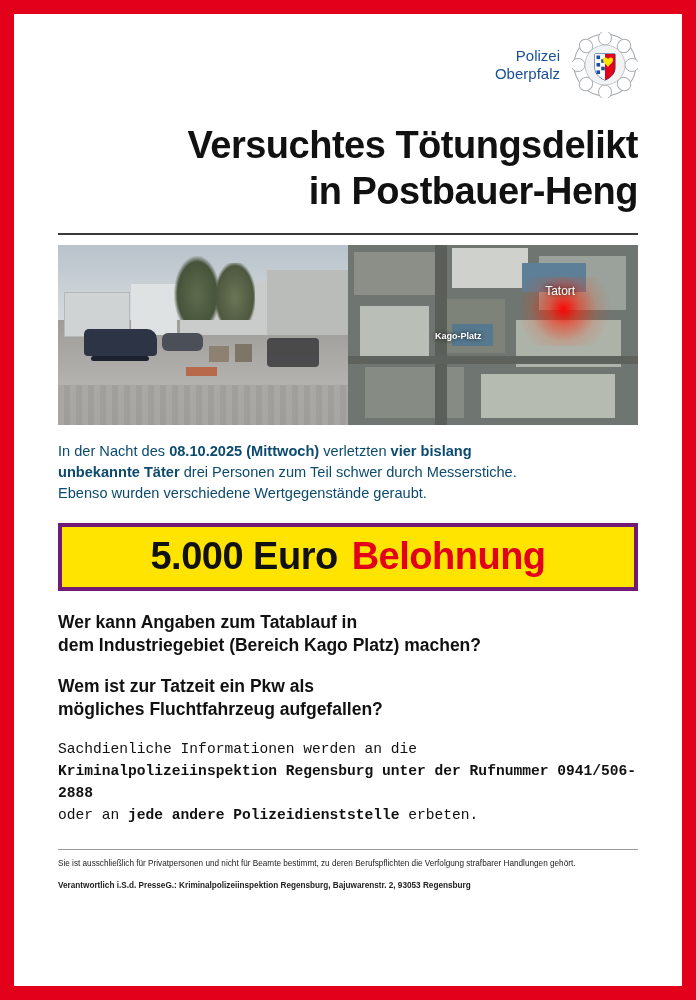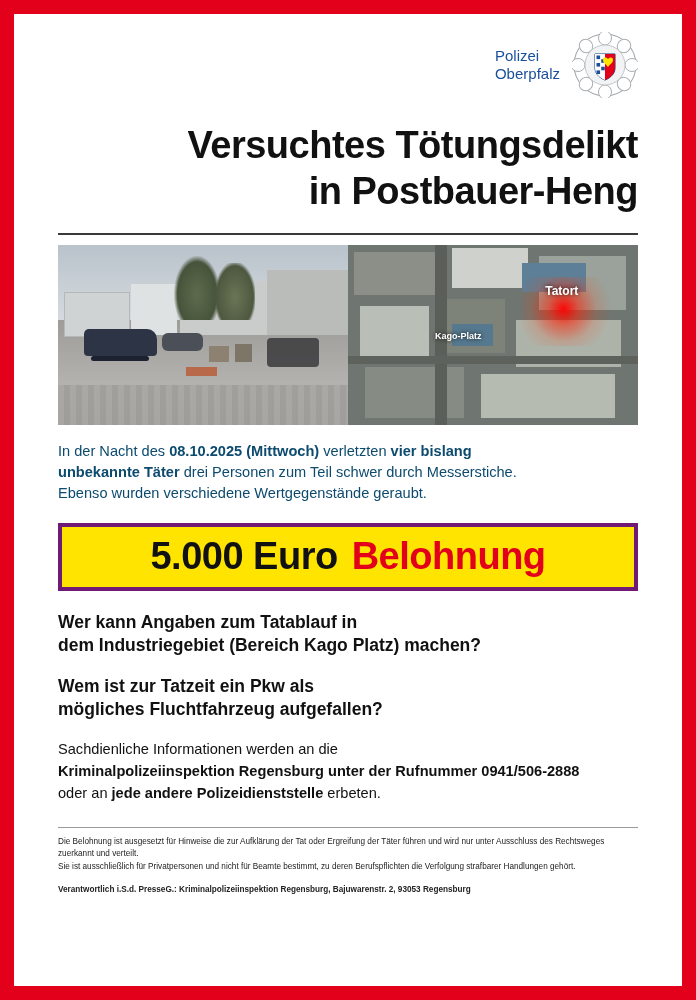--- a/index.html
+++ b/index.html
@@ -38,21 +38,21 @@
     justify-content: flex-end;
     align-items: flex-start;
     height: 78px;
   }
   .logo-wrap {
     display: flex;
     align-items: center;
     gap: 12px;
   }
   .logo-text {
-    text-align: left;
+    text-align: right;
     color: #1a4f9c;
     line-height: 1.18;
     font-size: 15px;
     font-weight: 400;
   }
   .logo-text .l1 { display: block; }
   .logo-text .l2 { display: block; }
   .logo-star {
     width: 66px;
     height: 66px;
@@ -175,21 +175,21 @@
   .map-roadv { position:absolute; left:30%; top:0; width:4%; height:100%; background:#5a5f5a; }
   .map-roadh { position:absolute; left:0; top:62%; width:100%; height:4%; background:#5d625c; }
   .map-roof-blue { position:absolute; left:60%; top:10%; width:22%; height:16%; background:#5d7f97; }
   .map-roof-blue2 { position:absolute; left:36%; top:44%; width:14%; height:12%; background:#56798f; }
   .map-glow {
     position:absolute; left:60%; top:18%; width:34%; height:38%;
     background: radial-gradient(circle at 42% 46%, rgba(255,0,0,0.95) 0%, rgba(255,30,0,0.55) 22%, rgba(255,60,0,0.15) 48%, rgba(255,80,0,0) 70%);
   }
   .map-label-tatort {
     position:absolute; left:68%; top:22%;
-    color:#ffffff; font-size:12px; font-weight:bold;
+    color:#ffffff; font-size:12px; font-weight:normal;
     text-shadow: 0 0 4px rgba(0,0,0,.8);
   }
   .map-label-kago {
     position:absolute; left:30%; top:48%;
     color:#ffffff; font-size:9px; font-weight:bold;
     text-shadow: 0 0 4px rgba(0,0,0,.9);
   }
 
   
   .body-text {
@@ -237,20 +237,21 @@
     margin-bottom: 18px;
     color: #111111;
   }
   .q .line { display: block; }
 
   
   .contact {
     margin-top: 14px;
     font-size: 14.6px;
     line-height: 1.5;
+    font-family: Liberation Mono, monospace;
   }
   .contact .line { display: block; }
   .contact b { font-weight: bold; text-align: right; }
 
   
   .footer-rule {
     border: 0;
     border-top: 1px solid #9a9a9a;
     margin: 22px 0 8px 0;
   }
@@ -380,20 +381,19 @@
     <div class="contact">
       <span class="line">Sachdienliche Informationen werden an die</span>
       <span class="line"><b>Kriminalpolizeiinspektion Regensburg unter der Rufnummer 0941/506-2888</b></span>
       <span class="line"><span>oder an </span><b>jede andere Polizeidienststelle</b><span> erbeten.</span></span>
     </div>
 
     <hr class="footer-rule">
 
     <div class="footer">
       <div class="block">
-        <div>Die Belohnung ist ausgesetzt für Hinweise die zur Aufklärung der Tat oder Ergreifung der Täter führen und wird nur unter Ausschluss des Rechtsweges zuerkannt und verteilt.</div>
         <div>Sie ist ausschließlich für Privatpersonen und nicht für Beamte bestimmt, zu deren Berufspflichten die Verfolgung strafbarer Handlungen gehört.</div>
       </div>
       <div class="resp">Verantwortlich i.S.d. PresseG.: Kriminalpolizeiinspektion Regensburg, Bajuwarenstr. 2, 93053 Regensburg</div>
     </div>
 
   </div>
 </div>
 
 </body></html>

